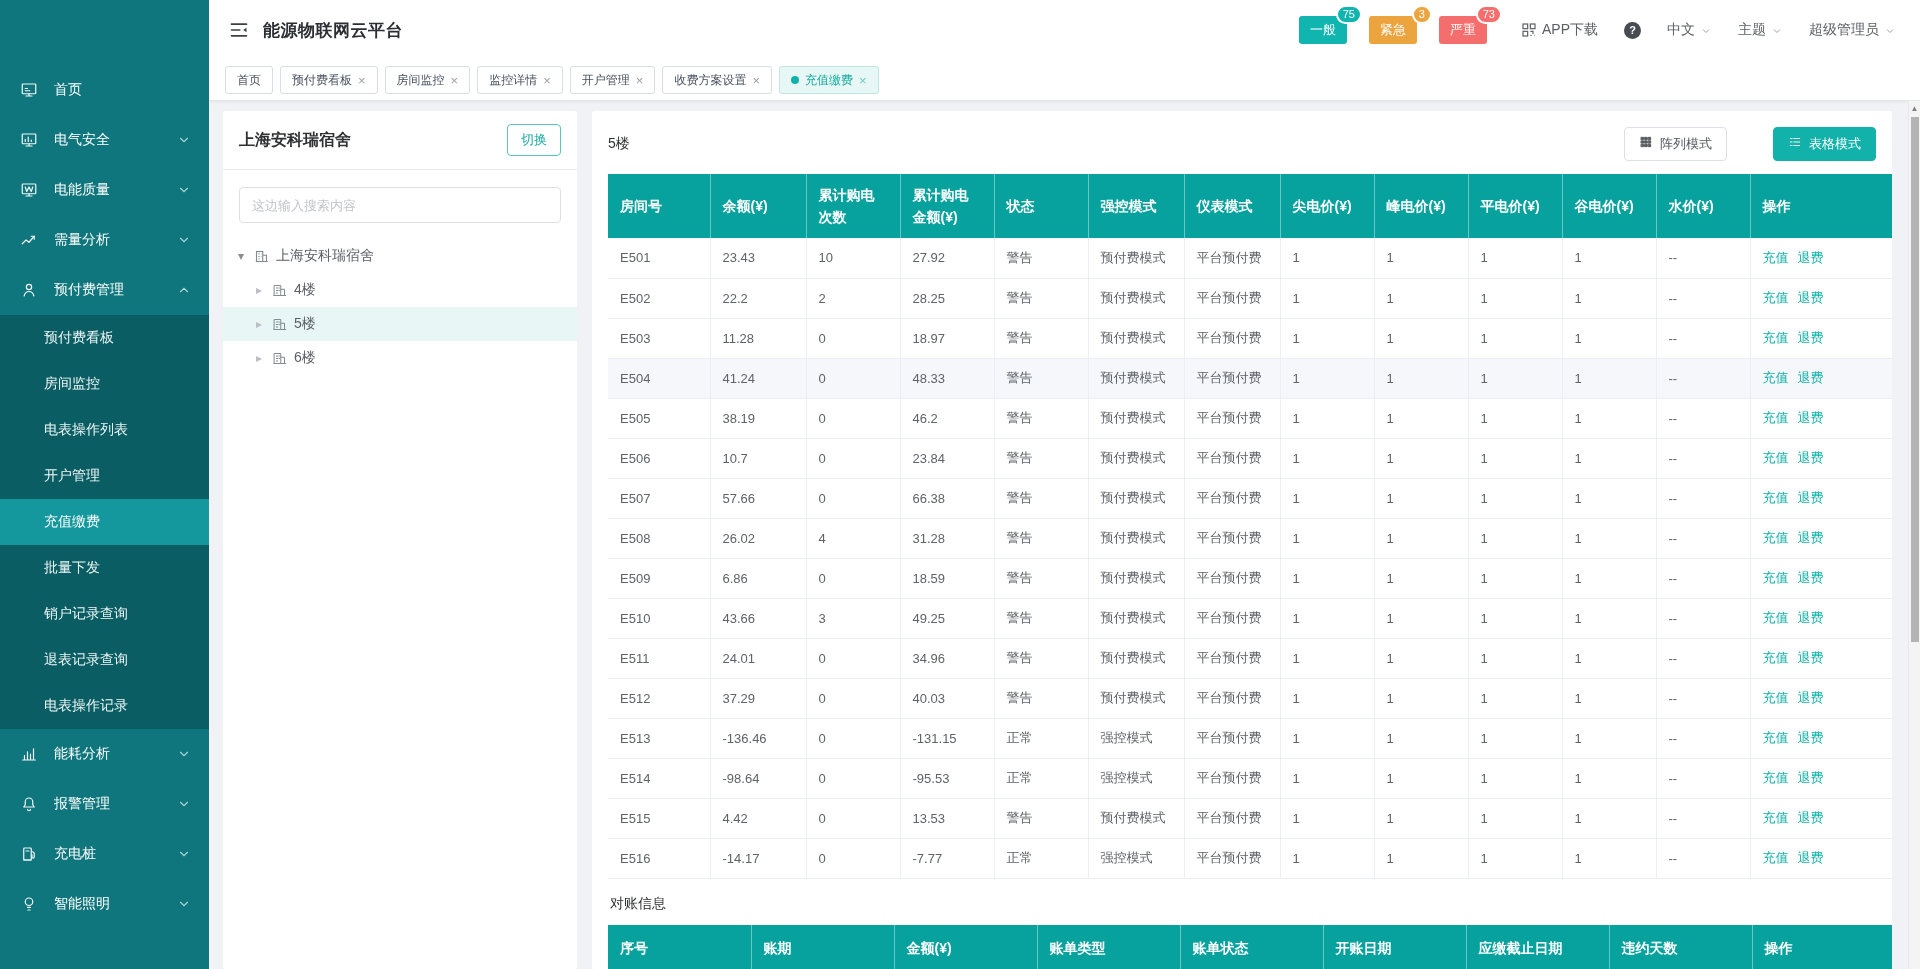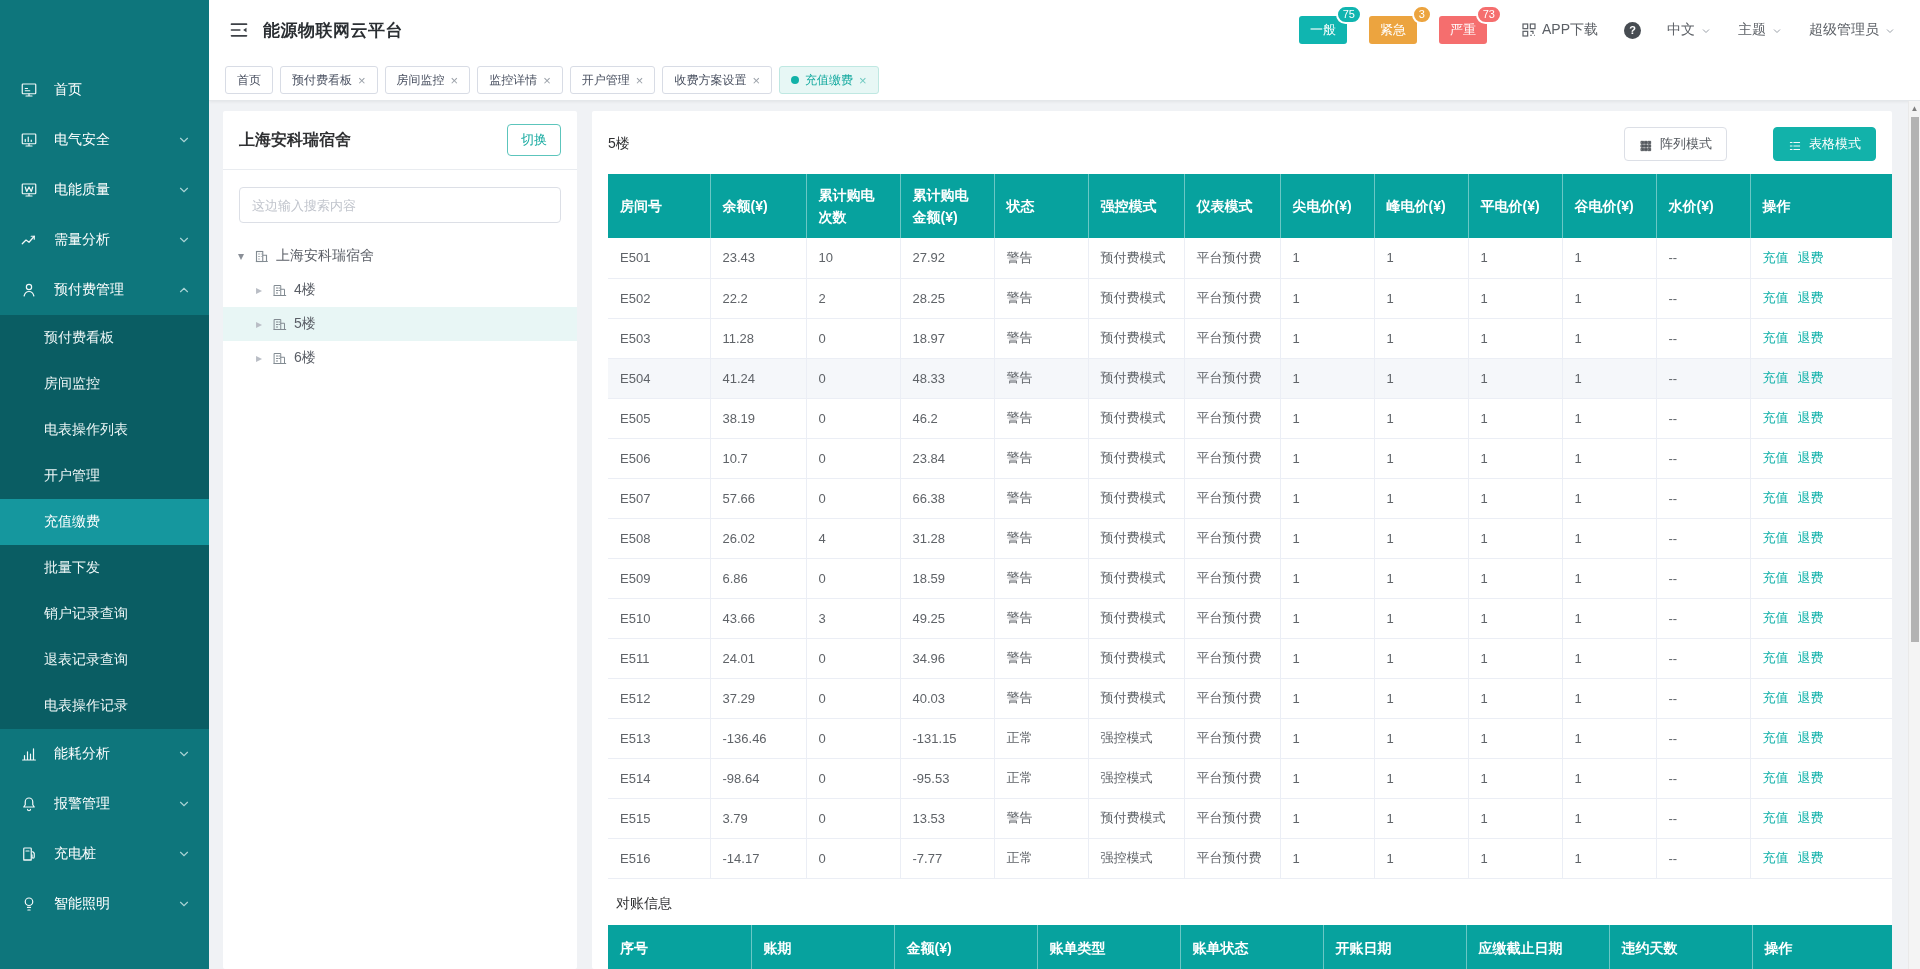--- a/index.html
+++ b/index.html
@@ -64,33 +64,33 @@
   .tree-row.selected { background:#e8f6f5; }
   .caret { color:#b9bdc5; font-size:12px; width:12px; text-align:center; }
   .caret.open { color:#8a8f97; }
   .tree-ico { width:15px; height:15px; color:#828b92; flex:none; }
 
   
   .right-panel { flex:1; padding:16px; min-width:0; }
   .rp-head { display:flex; align-items:center; justify-content:space-between; margin-bottom:13px; }
   .floor-label { font-size:14px; color:#303133; }
   .mode-btns { display:flex; gap:10px; }
-  .mode-btn { display:inline-flex; align-items:flex-end; gap:7px; padding:7px 14px; font-size:13px; border-radius:4px; border:1px solid #dcdfe6; background:#fff; color:#54585e; cursor:pointer; }
+  .mode-btn { display:inline-flex; align-items:flex-start; gap:7px; padding:7px 14px; font-size:13px; border-radius:4px; border:1px solid #dcdfe6; background:#fff; color:#54585e; cursor:pointer; }
   .mode-btn .icon { width:14px; height:14px; }
   .mode-btn.active { background:#12b2aa; border-color:#12b2aa; color:#fff;margin-left:36px; }
 
   table { border-collapse:collapse; table-layout:fixed; width:100%; }
   thead th { background:#07a29e; color:#fff; font-size:14px; font-weight:bold; text-align:left; padding:0 12px; height:64px; border-right:1px solid rgba(255,255,255,.4); line-height:1.6; vertical-align:middle; }
   thead th:last-child { border-right:none; }
   .recon-table thead th { height:48px; }
   tbody td { font-size:13px; color:#5f6368; padding:0 12px; height:40px; border-bottom:1px solid #ebeef5; border-right:1px solid #ebeef5; background:#fff; white-space:nowrap; overflow:hidden; }
   tbody td:last-child { border-right:none; }
   tbody tr.hl td { background:#f5f7fa; }
   .link { color:#12b2aa; cursor:pointer; margin-right:9px;text-align:center; }
-  .recon-title { margin:16px 8px 12px; font-size:14px; color:#303133; }
+  .recon-title { margin:16px 2px 12px; font-size:14px; color:#303133; }
 
   
   .scrollbar { position:absolute; right:0; top:101px; bottom:0; width:12px; background:#f4f4f4; border-left:1px solid #e9e9e9; z-index:6; }
   .sb-arrow { height:15px; display:flex; align-items:center; justify-content:center; color:#7f7f7f; font-size:8px; cursor:pointer; }
   .sb-thumb { position:absolute; left:2px; top:16px; width:8px; height:525px; background:#b3b3b3; cursor:pointer; }
 </style>
 </head>
 <body>
 
 <div class="sidebar">
@@ -617,21 +617,21 @@
             <td>平台预付费</td>
             <td>1</td>
             <td>1</td>
             <td>1</td>
             <td>1</td>
             <td>--</td>
             <td><span class="link">充值</span><span class="link">退费</span></td>
           </tr>
           <tr>
             <td>E515</td>
-            <td>3.79</td>
+            <td>4.42</td>
             <td>0</td>
             <td>13.53</td>
             <td>警告</td>
             <td>预付费模式</td>
             <td>平台预付费</td>
             <td>1</td>
             <td>1</td>
             <td>1</td>
             <td>1</td>
             <td>--</td>

